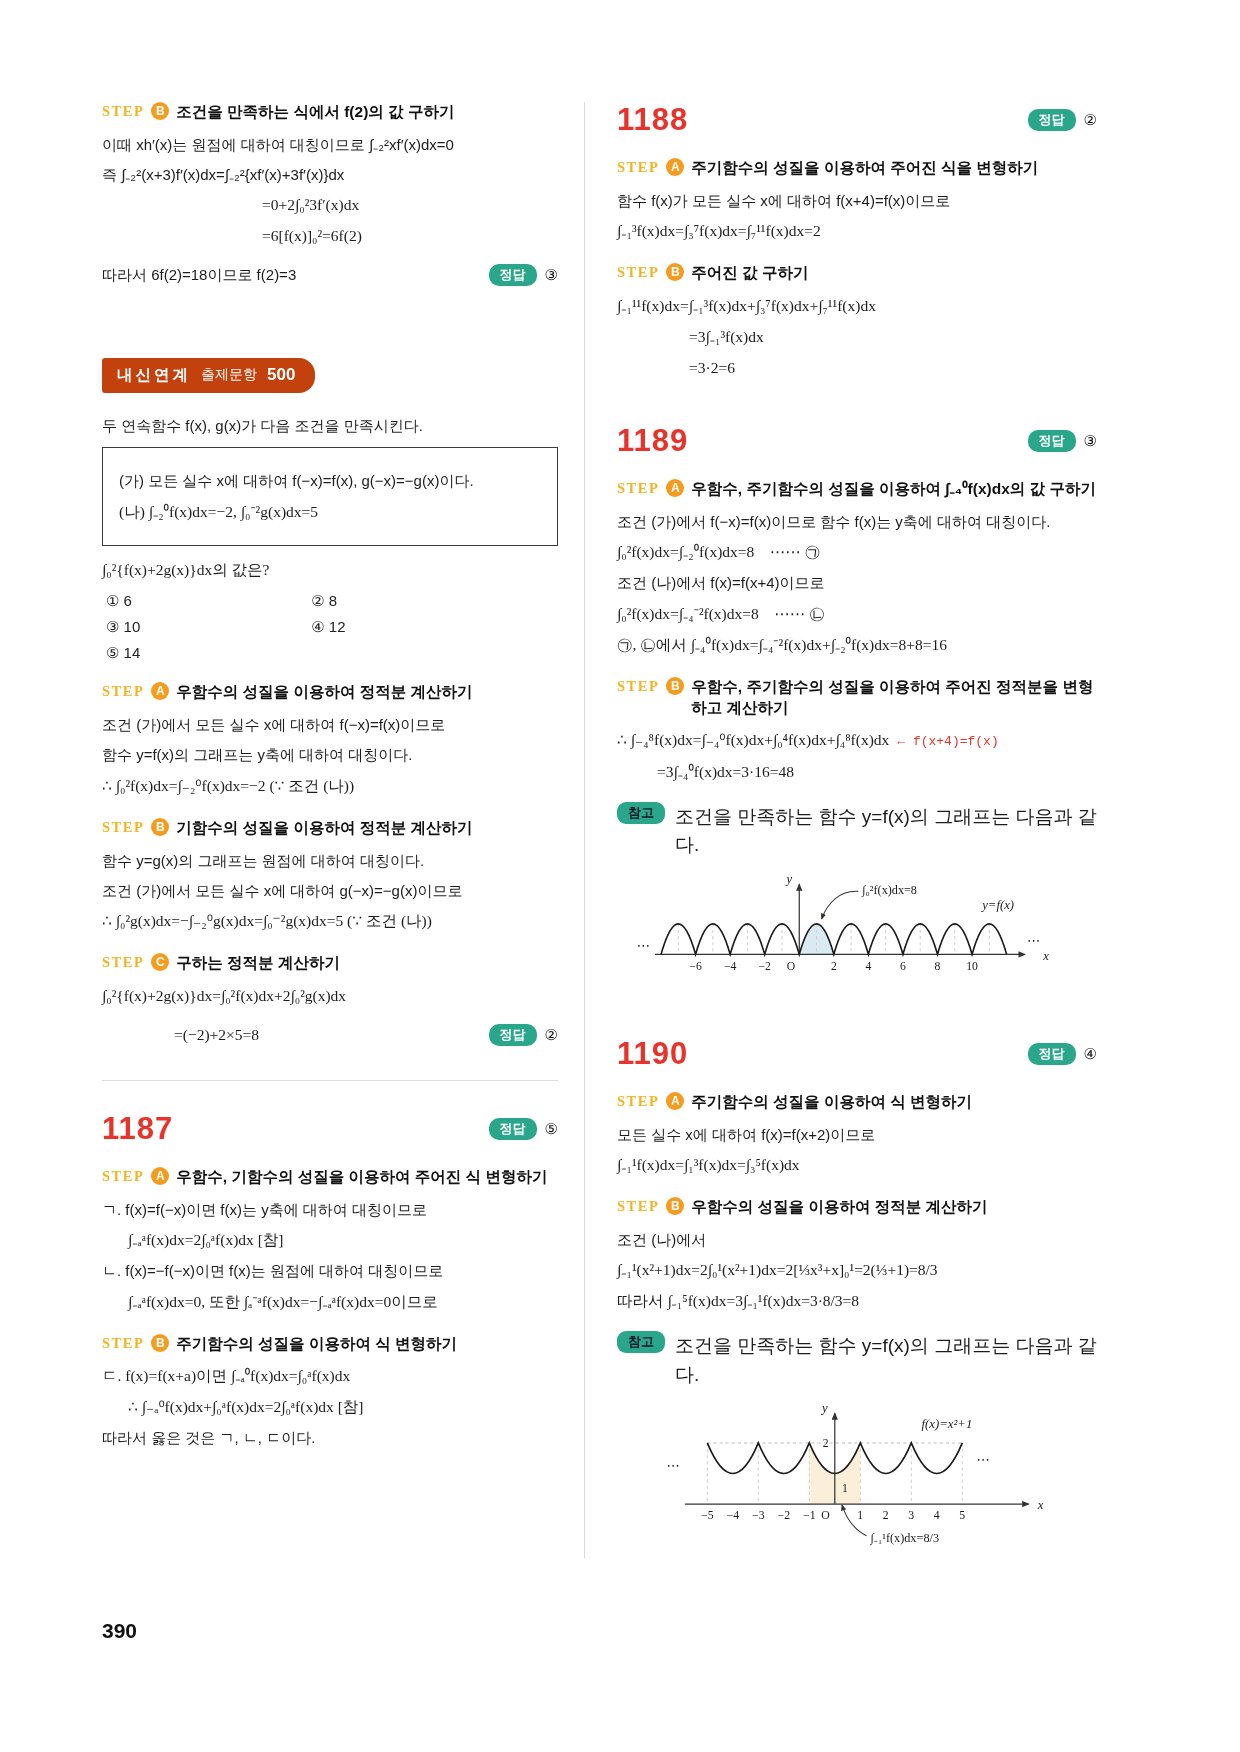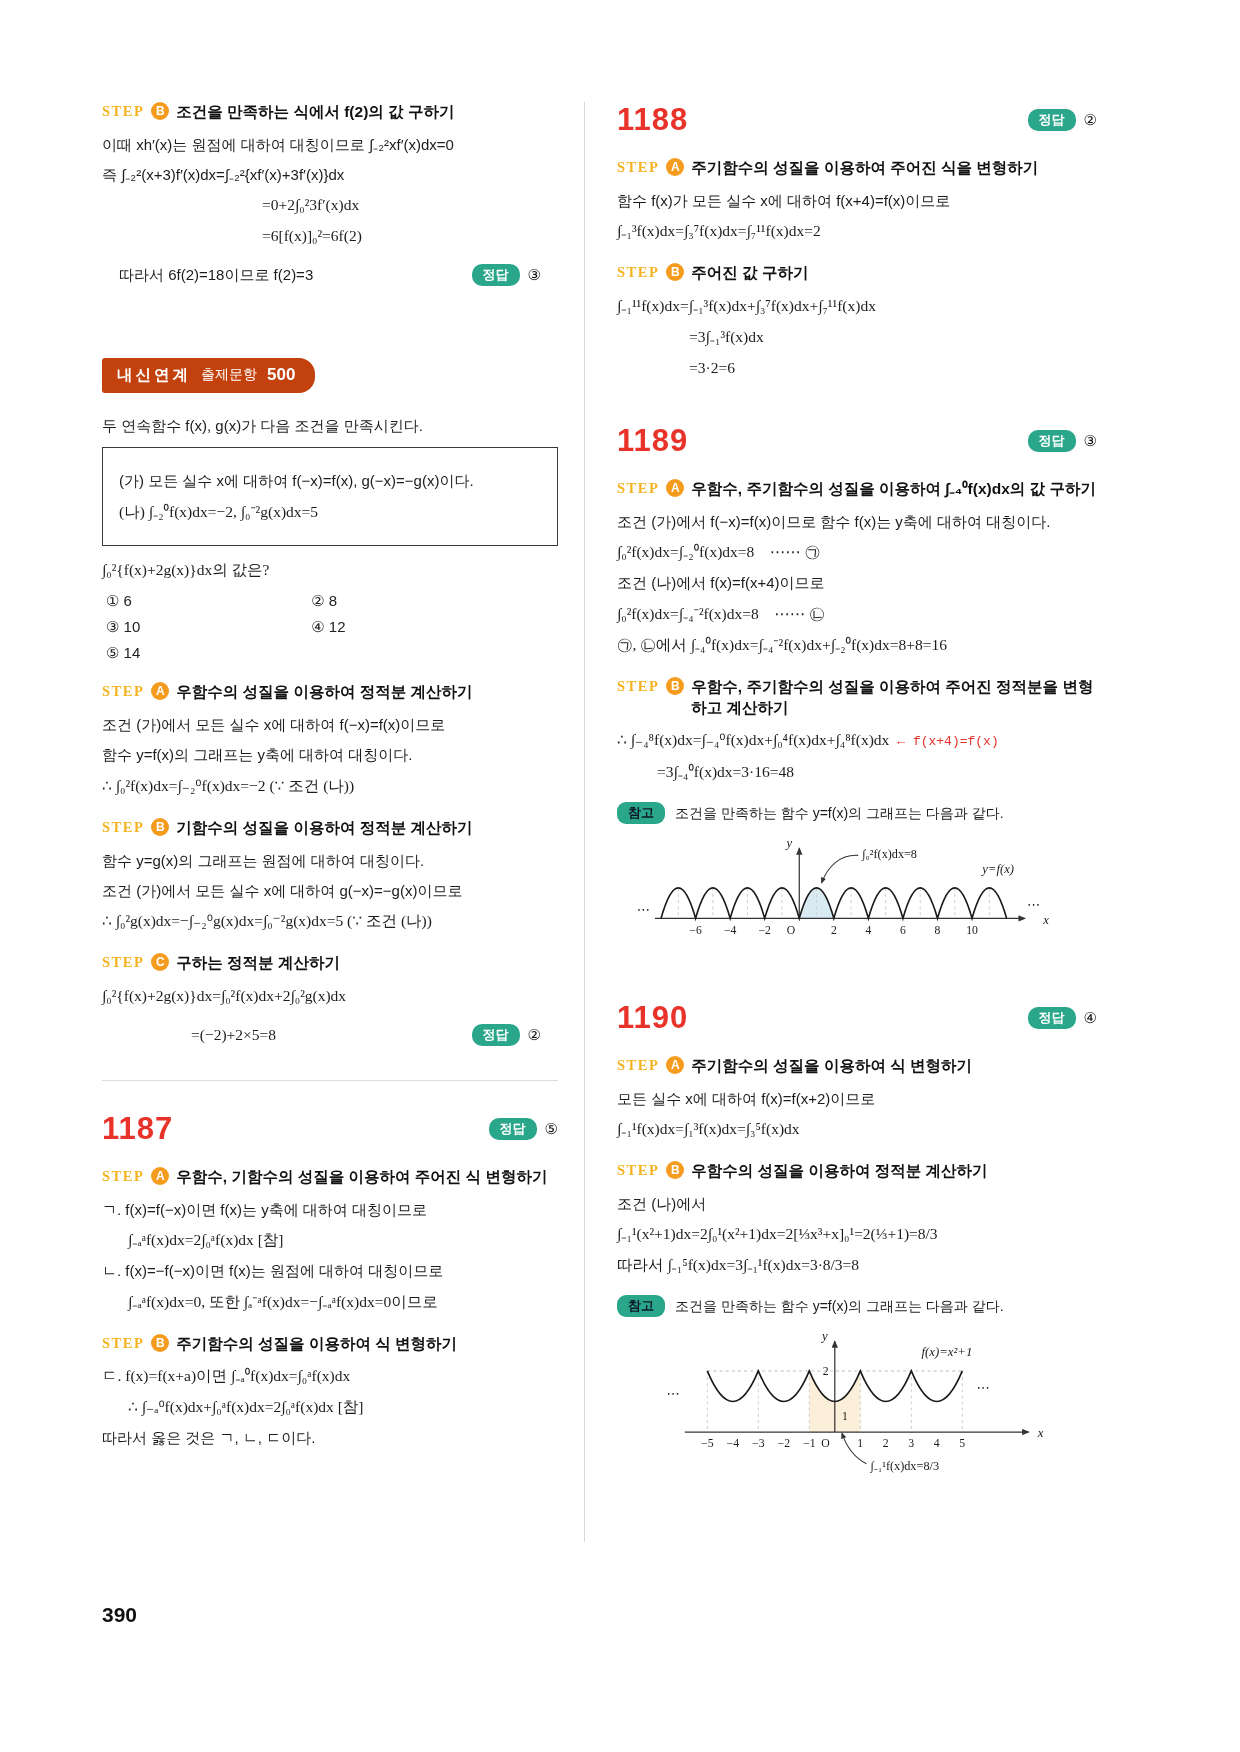--- a/index.html
+++ b/index.html
@@ -16,21 +16,21 @@
   .indent-a { margin-left:26px; }
   .indent-eq { margin-left:160px; }
   .indent-eq2 { margin-left:72px; }
   .indent-eq3 { margin-left:40px; }
 
   .step { display:flex; align-items:flex-start; gap:7px; margin:20px 0 10px 0; }
   .step-word { color:#f5b321; font-weight:800; font-size:14.5px; letter-spacing:1.5px; line-height:19px;font-family:Liberation Serif, serif; }
   .step-circle { flex:0 0 auto; width:18px; height:18px; background:#f59b1e; border-radius:50%; color:#fff; font-weight:800; font-size:12px; line-height:18px; text-align:center; }
   .step-title { font-weight:700; font-size:15.5px; color:#111; line-height:1.35; flex:1; }
 
-  .answer-line { display:flex; justify-content:space-between; align-items:center; margin:8px 17px; }
+  .answer-line { display:flex; justify-content:space-between; align-items:center; margin:8px 0; }
   .answer-group { display:inline-flex; align-items:center; gap:8px; white-space:nowrap; }
   .answer-pill { background:#2aa68b; color:#fff; font-size:13px; font-weight:700; border-radius:10px; padding:2px 11px; }
   .answer-num { font-size:15px; color:#111; }
 
   .prob-header { display:flex; justify-content:space-between; align-items:center; margin:6px 0 12px 0; }
   .prob-num { color:#e8332a; font-size:31px; font-weight:800; letter-spacing:1px; font-family:"Liberation Sans",sans-serif; }
 
   .banner { display:inline-flex; align-items:center; gap:10px; background:#c2410c; color:#fff; padding:7px 20px 7px 15px; border-radius:3px 16px 16px 3px; margin-bottom:14px; }
   .banner-name { font-weight:800; font-size:15.5px; letter-spacing:3px; }
   .banner-sub { font-size:14px; }
@@ -40,33 +40,33 @@
   .cond-box .line { margin:8px 0; }
 
   .choices { display:grid; grid-template-columns:repeat(2,1fr); row-gap:8px; width:90%; margin:10px 0 6px 4px; font-size:15px; }
 
   .sep { border:none; border-top:1px solid #ddd; margin:26px 0 30px 0; }
   .space-lg { height:56px; }
   .space-md { height:30px; }
 
   .note-row { display:flex; align-items:flex-start; gap:10px; margin:18px 0 8px 0; }
   .note-pill { flex:0 0 auto; background:#2aa68b; color:#0f172a; font-size:13px; font-weight:700; border-radius:9px; padding:2px 11px; }
-  .note-text { font-size:14px; color:#1c1c1c; line-height:1.5; padding-top:1px; }
+  .note-text { font-size:19px; color:#1c1c1c; line-height:1.5; padding-top:1px; }
 
   .red-note { color:#e8332a; font-size:13px; font-family:Liberation Mono, monospace; margin-left:8px; white-space:nowrap; }
 
   .graph-wrap { margin:6px 0 4px 8px; }
   svg text { font-family:"Liberation Serif",serif; fill:#1a1a1a; }
   .tick { font-size:11.5px; }
   .axis-label { font-size:12.5px; font-style:italic; }
   .curve-label { font-size:12.5px; font-style:italic; }
   .graph-anno { font-size:12px; }
   .dots { font-size:13px; }
 
-  .page-number { position:absolute; left:102px; bottom:125px; font-size:21px; font-weight:700; color:#111; }
+  .page-number { position:absolute; left:102px; bottom:109px; font-size:21px; font-weight:700; color:#111; }
 </style>
 </head>
 <body>
 
 <div class="page">
   <div class="columns">
 
     <div class="col col-left">
 
       <section>

